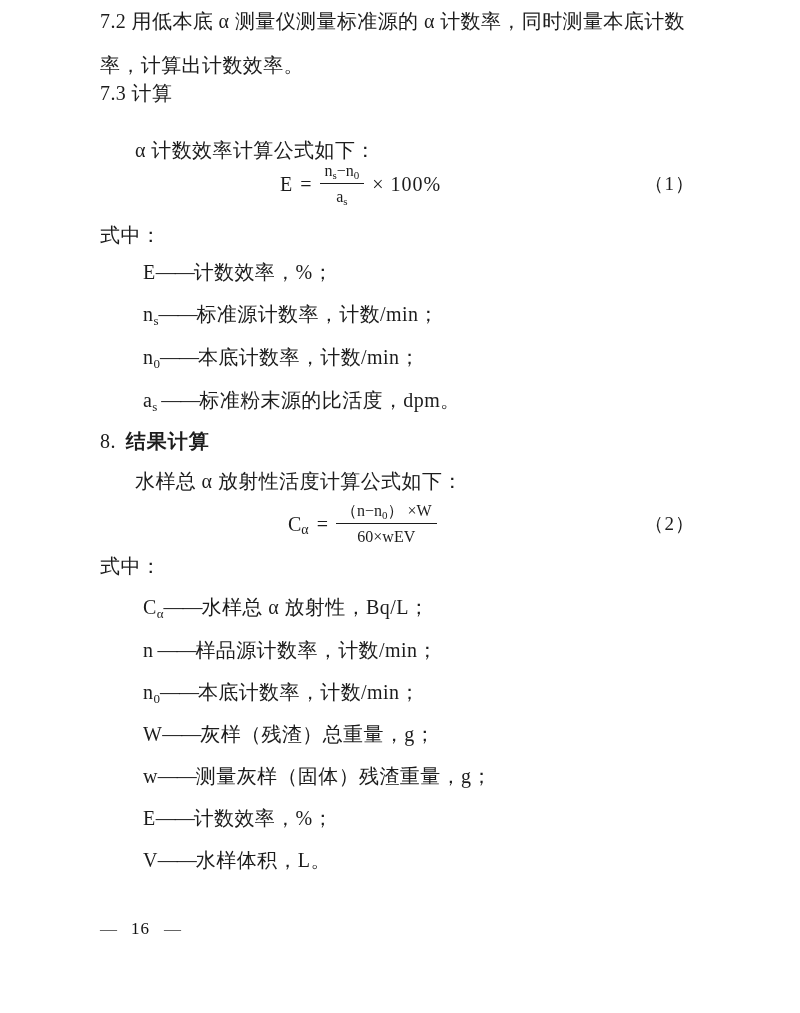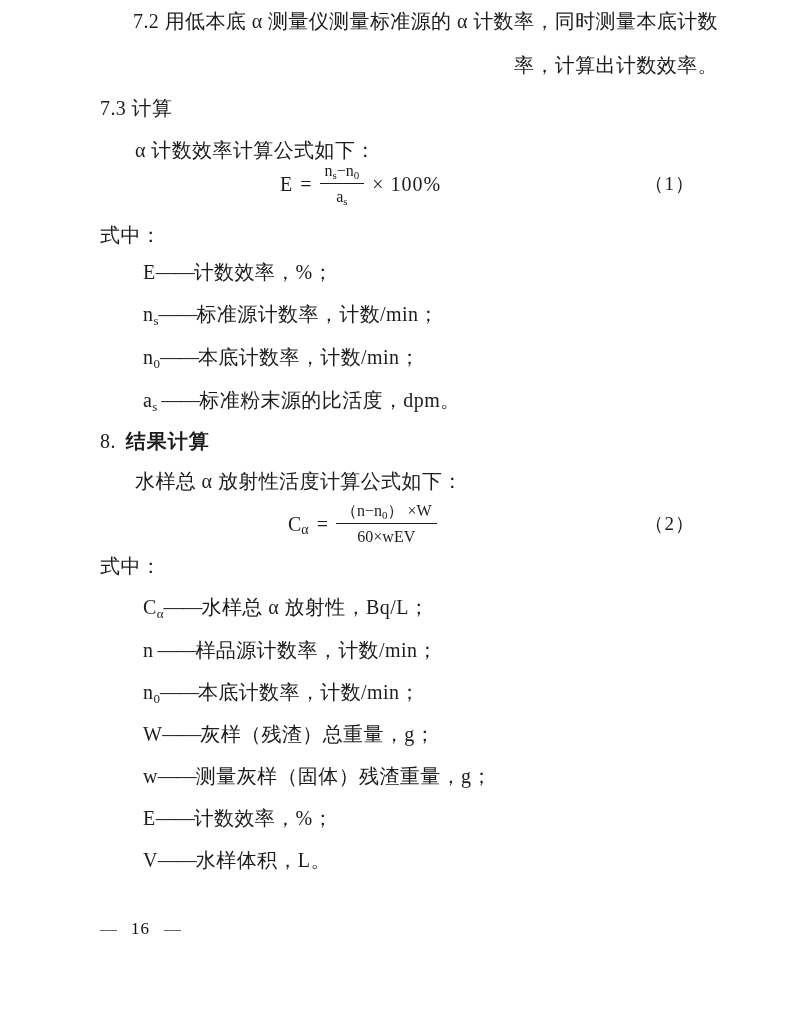--- a/index.html
+++ b/index.html
@@ -15,21 +15,21 @@
     position: absolute; inset: 0;
     background: #ffffff;
   }
   .line {
     position: absolute;
     font-size: 20px;
     line-height: 26px;
     white-space: nowrap;
     letter-spacing: 0.4px;
   }
-  .para { left: 100px; width: 618px; white-space: normal; text-align: right; }
+  .para { left: 100px; width: 618px; white-space: normal; }
   .indent1 { left: 135px; }
   .margin0 { left: 100px; }
   .heading8 { left: 100px; font-size: 20px; text-align: right; }
   .heading8 .num { font-weight: 400; margin-right: 10px; }
   .heading8 .htxt {
     font-weight: 700;
     font-family: "Liberation Sans", "DejaVu Sans", sans-serif;
     letter-spacing: 1px;
   }
   
@@ -88,21 +88,21 @@
   .footer .pageno { margin: 0 14px; color: #111; letter-spacing: 1px; }
 </style>
 </head>
 <body>
 
 <div class="page">
 
   <div class="line para" style="top:8px">7.2 用低本底 α 测量仪测量标准源的 α 计数率，同时测量本底计数</div>
   <div class="line para" style="top:52px">率，计算出计数效率。</div>
 
-  <div class="line margin0" style="top:95px">7.3 计算</div>
+  <div class="line margin0" style="top:80px">7.3 计算</div>
 
   <div class="line indent1" style="top:137px">α 计数效率计算公式如下：</div>
 
   <div class="formula-row f1" style="top:158px">
     <span class="f-body">
       <span>E</span>
       <span class="f-eq">=</span>
       <span class="frac">
         <span class="num"><span>n</span><span class="sub">s</span><span>−</span><span>n</span><span class="sub">0</span></span>
         <span class="den"><span>a</span><span class="sub">s</span></span>

